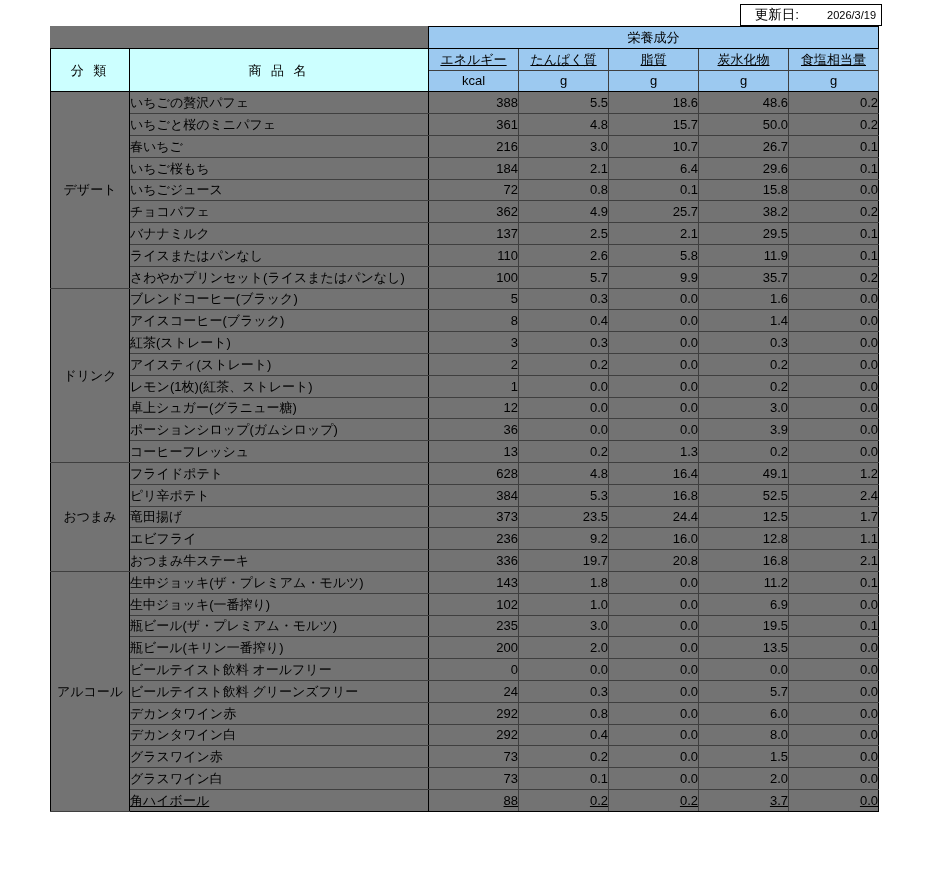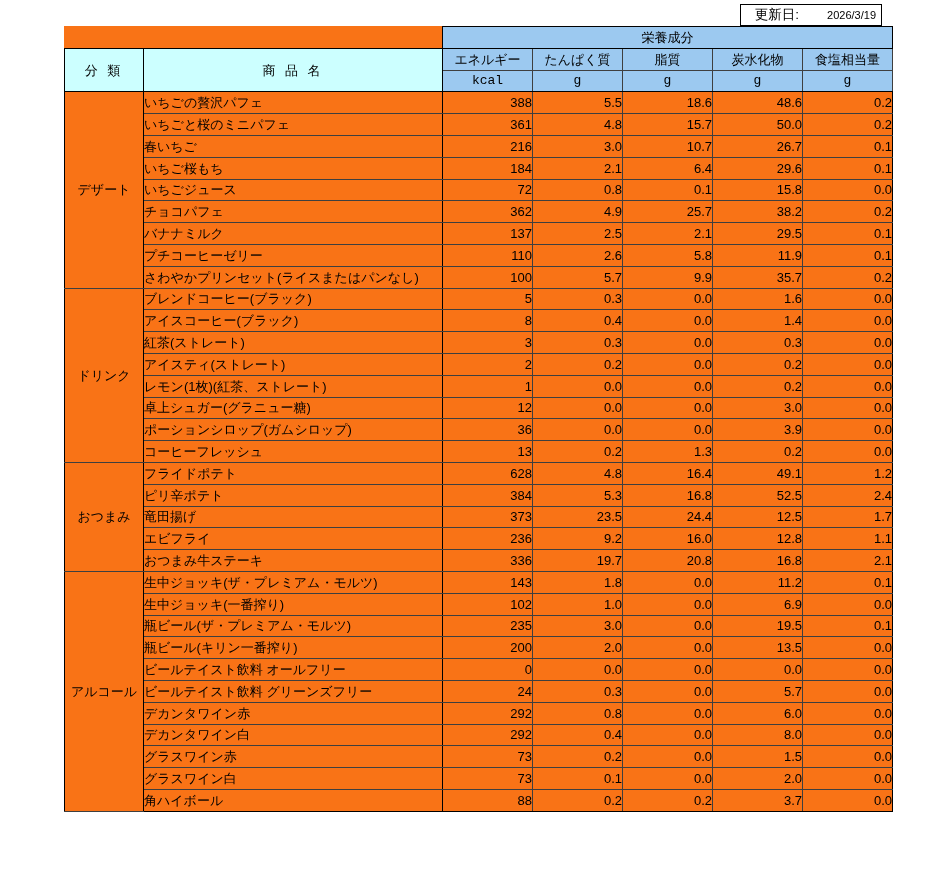--- a/index.html
+++ b/index.html
@@ -40,25 +40,25 @@
     flex: 1;
     text-align: right;
     padding-right: 5px;
     font-size: 11px;
     line-height: 1;
   }
 
   
   #nutrition-table {
     position: absolute;
-    left: 64px;
+    left: 50px;
     top: 26px;
     border-collapse: collapse;
     table-layout: fixed;
-    background: #f97316;
+    background: #737373;
   }
   #nutrition-table td, #nutrition-table th {
     border: 0.8px solid #3f3f3f;
     padding: 0;
     margin: 0;
     font-weight: normal;
     font-size: 13px;
     line-height: 1;
     height: 21.8px;
     box-sizing: border-box;
@@ -84,20 +84,21 @@
     text-align: center;
     font-size: 13.5px;
     letter-spacing: 3px;
     border: 1.6px solid #000 !important;
   }
   .hdr-nutrient {
     background: #9CC9F0;
     text-align: center;
     font-size: 11.5px;
     height: 19px;
+    text-decoration: underline;
   }
   .hdr-unit {
     background: #9CC9F0;
     text-align: center;
     font-size: 13.5px;
     height: 21px;
   }
   .hdr-spacer {
     border: none !important;
     background: transparent;
@@ -120,22 +121,22 @@
     text-align: right;
     padding-right: 6px;
     font-size: 14px;
   }
   td.num-cell.last-num {
     border-right: 1.6px solid #000 !important;
   }
 
   
   tr.section-start > td { border-top: 1.6px solid #000 !important; }
-  tr.last-row > td { border-bottom: 1.6px solid #000 !important; }
-  tr.header-bottom > td { border-bottom: 1.6px solid #000 !important; font-family: Liberation Mono, monospace; }
+  tr.last-row > td { border-bottom: 1.6px solid #000 !important; text-decoration: underline; }
+  tr.header-bottom > td { border-bottom: 1.6px solid #000 !important; }
 </style>
 </head>
 <body>
 
 <div id="date-box">
   <span class="date-label">更新日:</span>
   <span class="date-value">2026/3/19</span>
 </div>
 
 <table id="nutrition-table">
@@ -223,21 +224,21 @@
       </tr>
       <tr>
         <td class="name-cell">バナナミルク</td>
         <td class="num-cell">137</td>
         <td class="num-cell">2.5</td>
         <td class="num-cell">2.1</td>
         <td class="num-cell">29.5</td>
         <td class="num-cell last-num">0.1</td>
       </tr>
       <tr>
-        <td class="name-cell">プチコーヒーゼリー</td>
+        <td class="name-cell">ライスまたはパンなし</td>
         <td class="num-cell">110</td>
         <td class="num-cell">2.6</td>
         <td class="num-cell">5.8</td>
         <td class="num-cell">11.9</td>
         <td class="num-cell last-num">0.1</td>
       </tr>
       <tr>
         <td class="name-cell">さわやかプリンセット(ライスまたはパンなし)</td>
         <td class="num-cell">100</td>
         <td class="num-cell">5.7</td>

